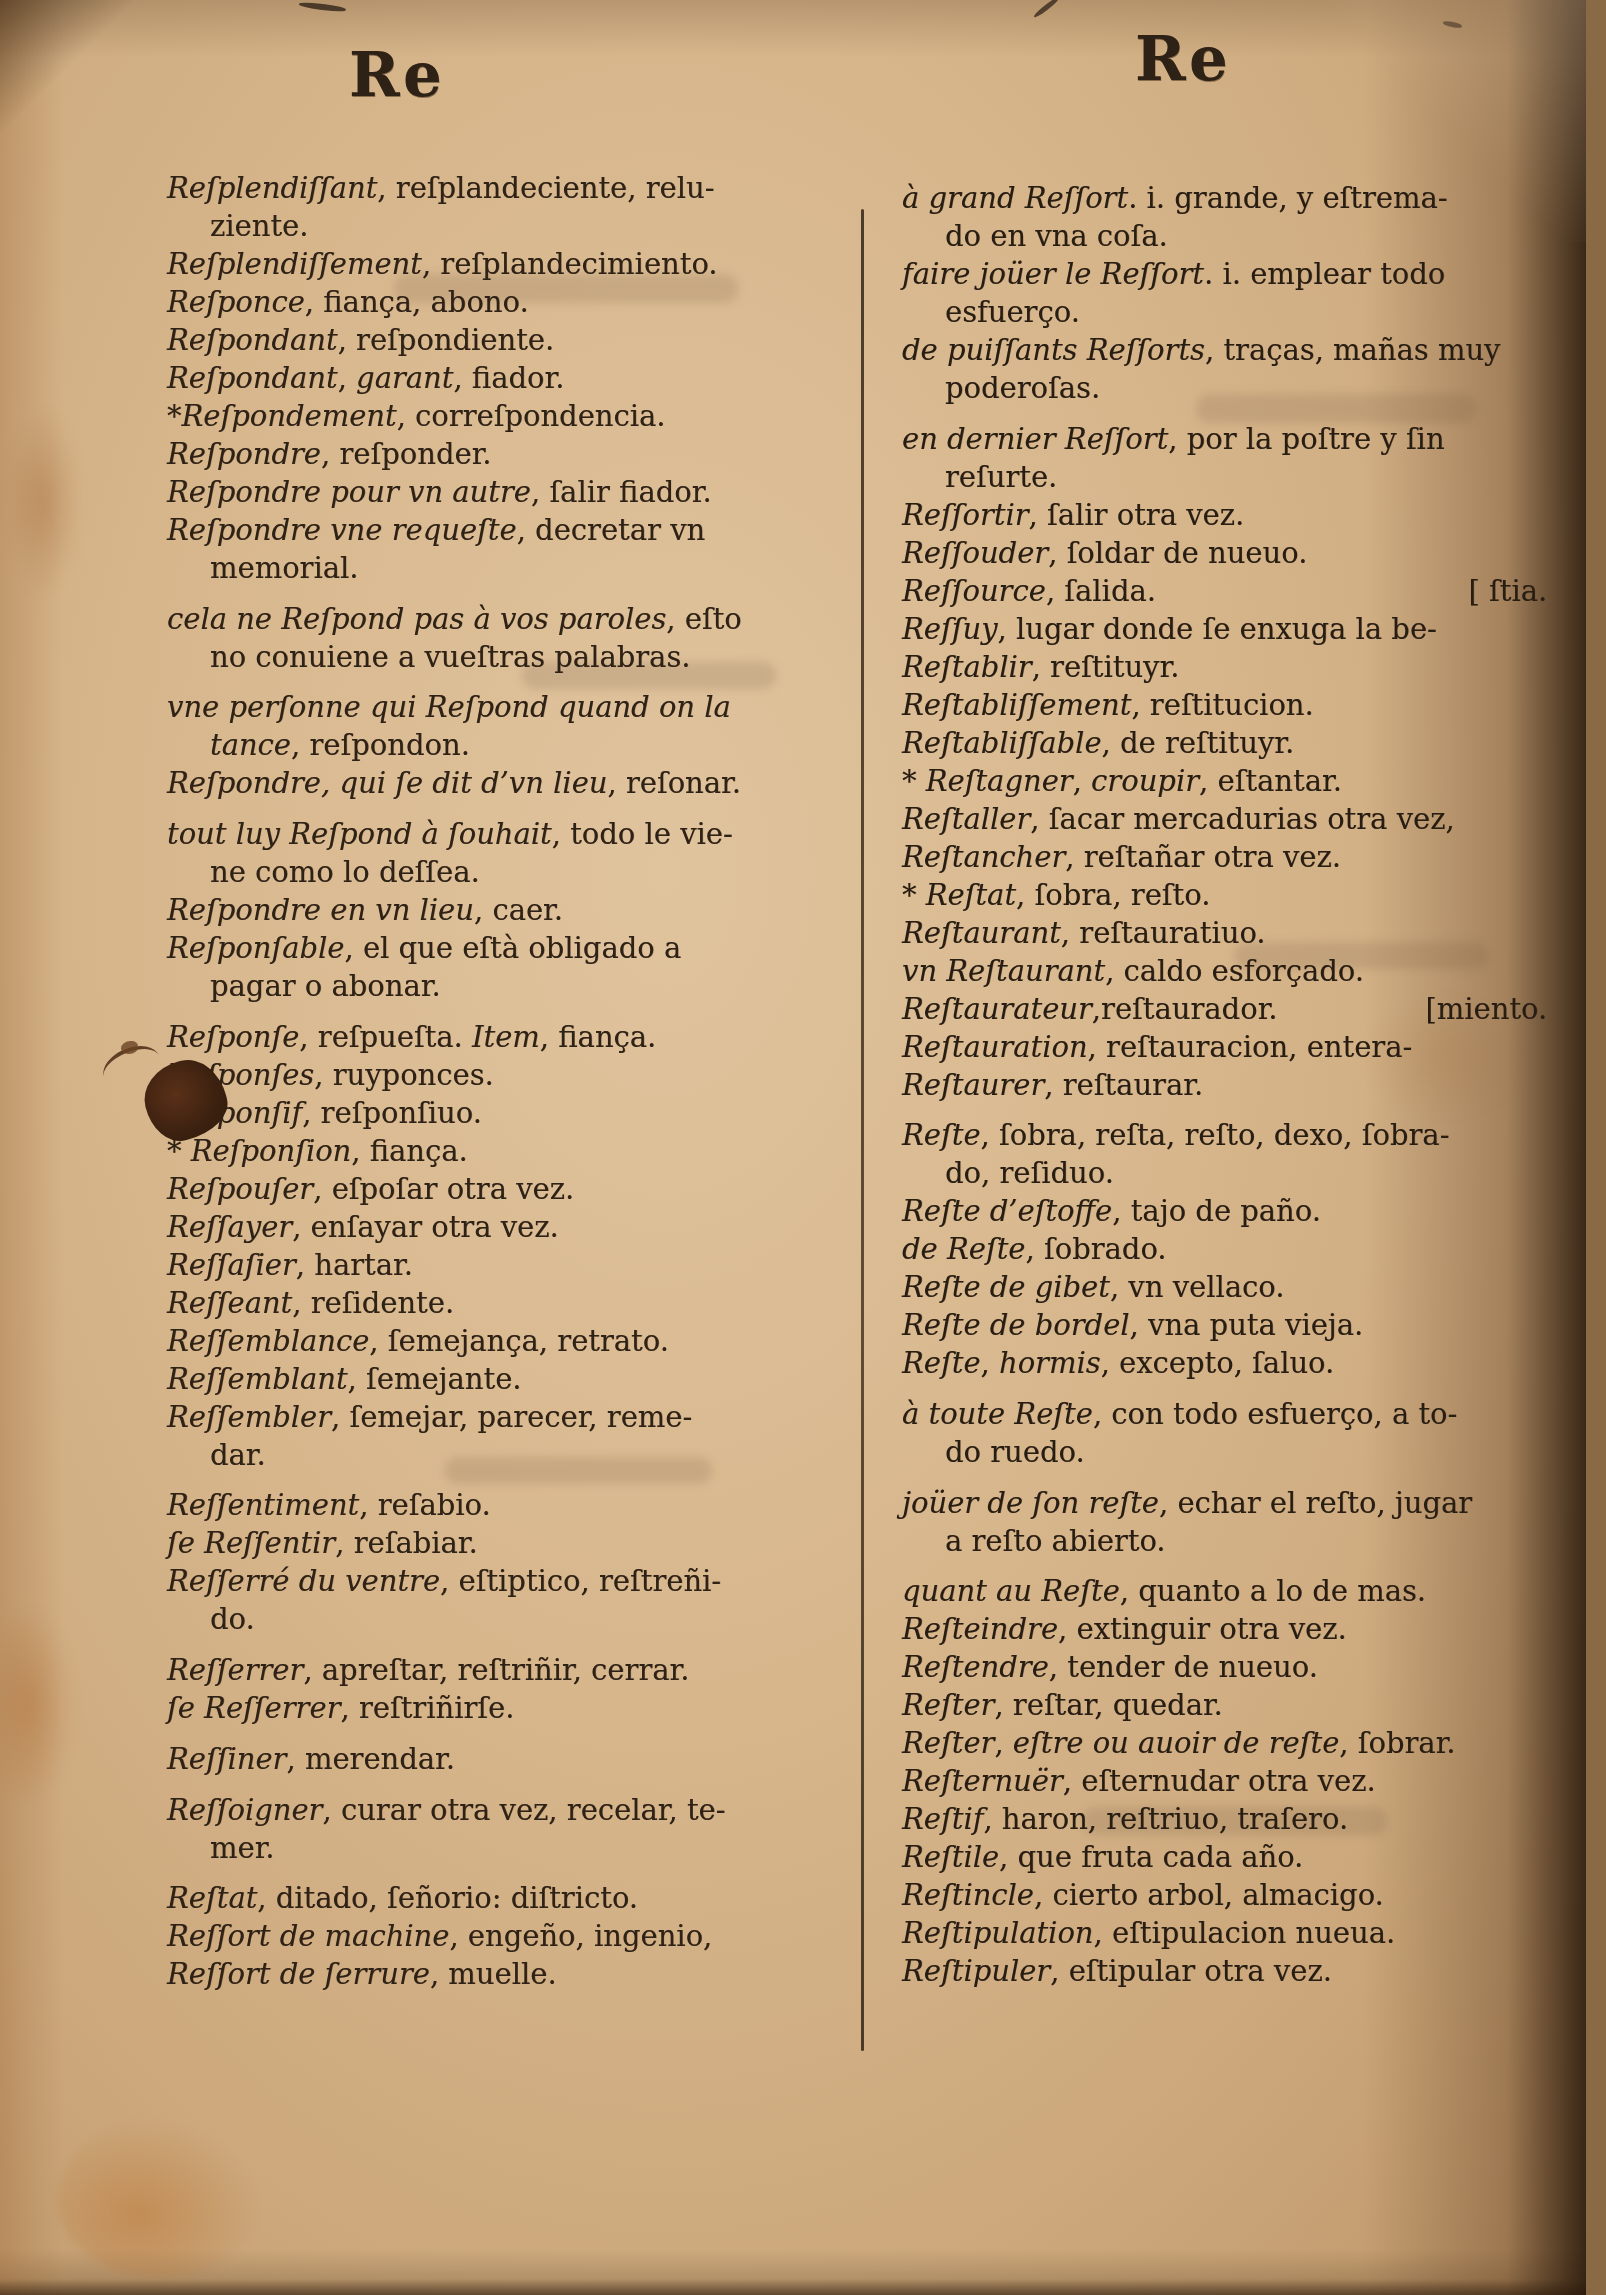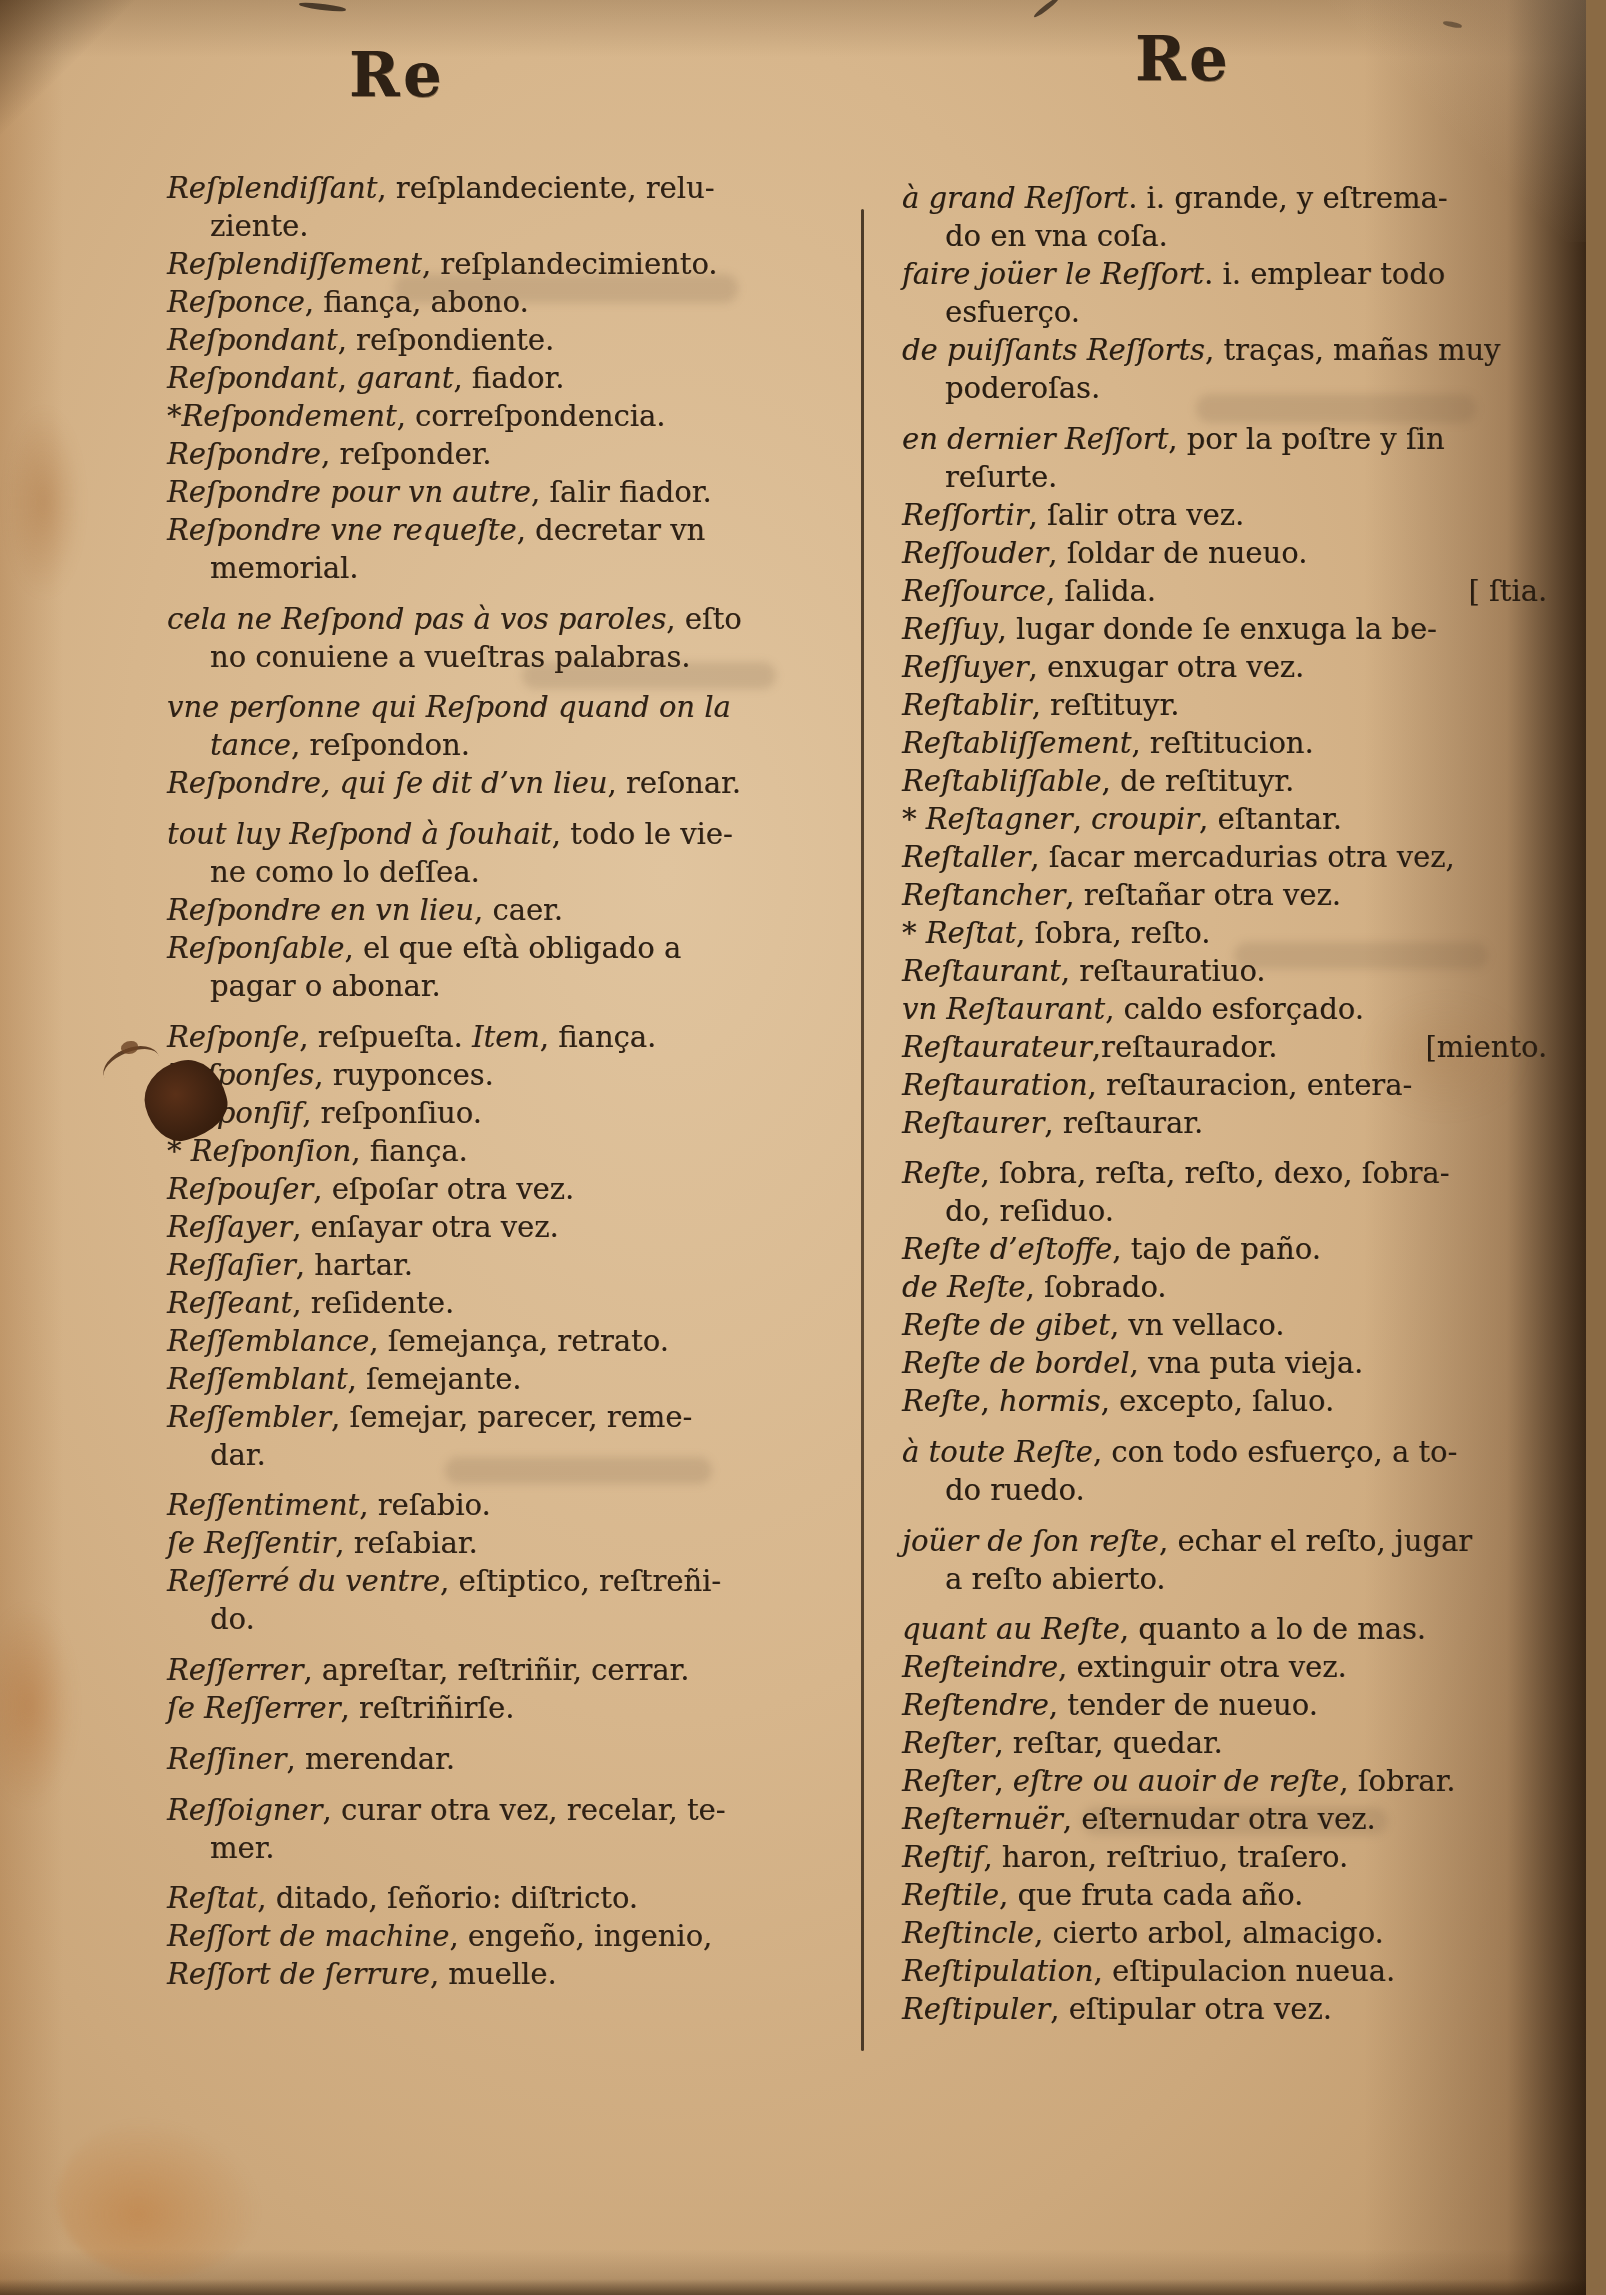--- a/index.html
+++ b/index.html
@@ -178,21 +178,20 @@
       <div class="entry"><i>faire joüer le Reſſort</i>. i. emplear todo
 esfuerço.</div>
       <div class="entry"><i>de puiſſants Reſſorts</i>, traças, mañas muy
 poderoſas.</div>
       <div class="entry gap"><i>en dernier Reſſort</i>, por la poſtre y ſin
 reſurte.</div>
       <div class="entry"><i>Reſſortir</i>, ſalir otra vez.</div>
       <div class="entry"><i>Reſſouder</i>, ſoldar de nueuo.</div>
       <div class="entry"><span class="turn">[ ſtia.</span><i>Reſſource</i>, ſalida.</div>
       <div class="entry"><i>Reſſuy</i>, lugar donde ſe enxuga la be-</div>
-      <div class="entry"><i>Reſſuyer</i>, enxugar otra vez.</div>
       <div class="entry"><i>Reſtablir</i>, reſtituyr.</div>
       <div class="entry"><i>Reſtabliſſement</i>, reſtitucion.</div>
       <div class="entry"><i>Reſtabliſſable</i>, de reſtituyr.</div>
       <div class="entry">* <i>Reſtagner</i>, <i>croupir</i>, eſtantar.</div>
       <div class="entry"><i>Reſtaller</i>, ſacar mercadurias otra vez,</div>
       <div class="entry"><i>Reſtancher</i>, reſtañar otra vez.</div>
       <div class="entry">* <i>Reſtat</i>, ſobra, reſto.</div>
       <div class="entry"><i>Reſtaurant</i>, reſtauratiuo.</div>
       <div class="entry"><i>vn Reſtaurant</i>, caldo esforçado.</div>
       <div class="entry"><span class="turn">[miento.</span><i>Reſtaurateur</i>,reſtaurador.</div>

